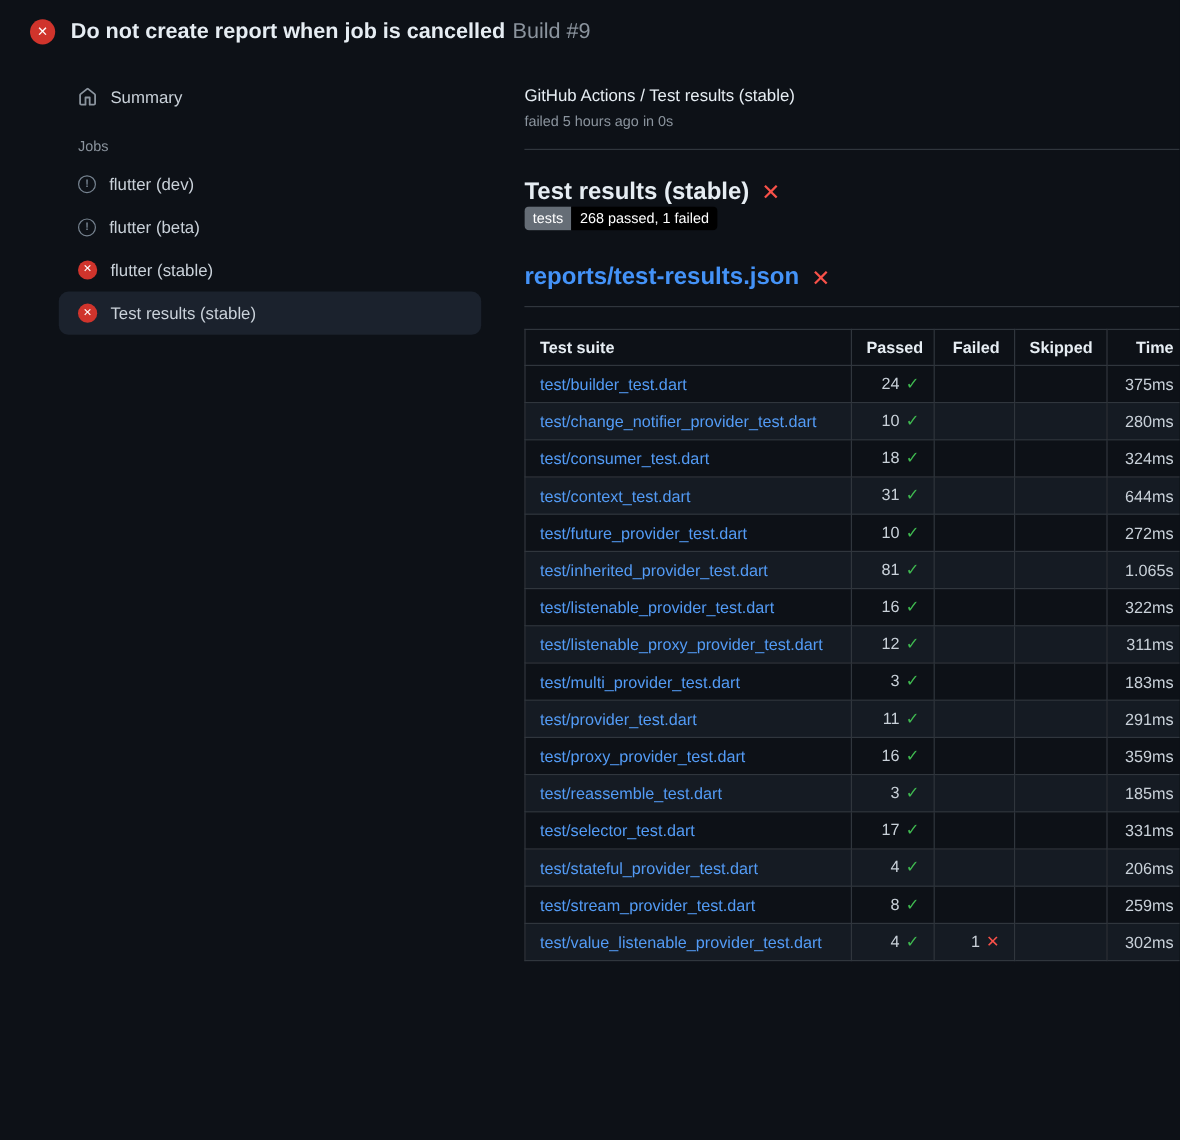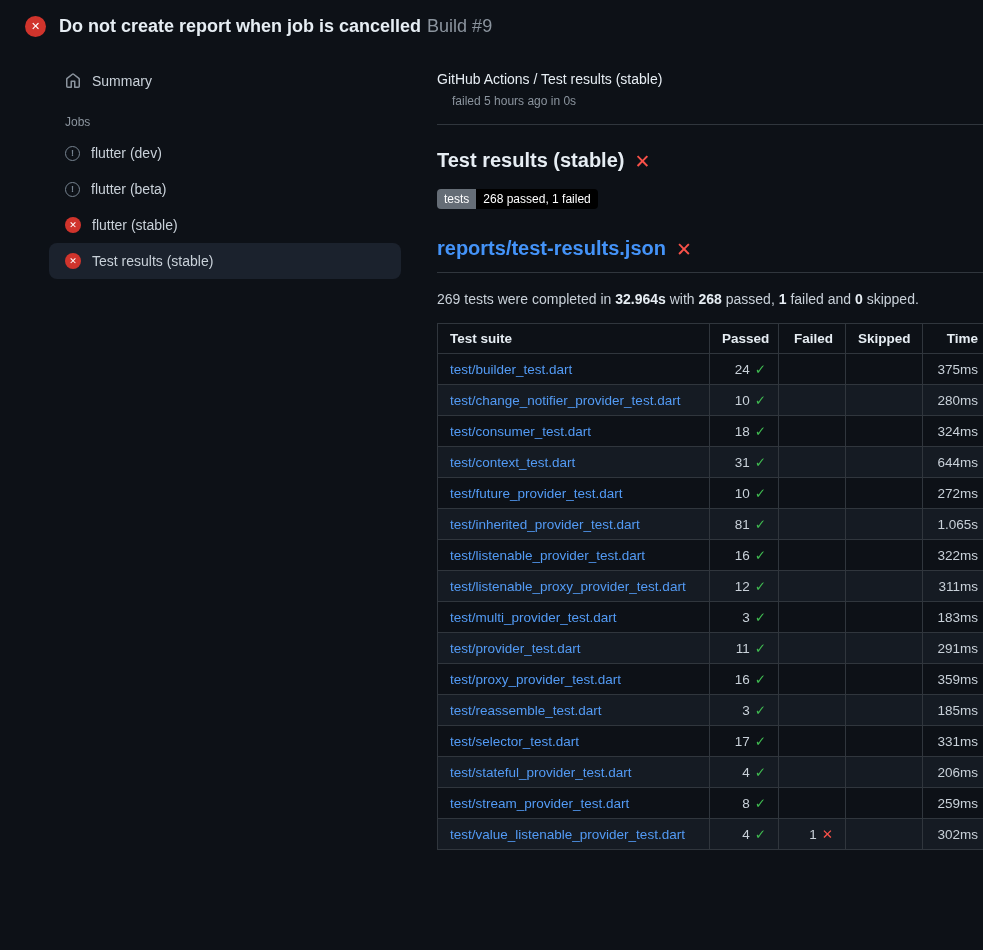--- a/index.html
+++ b/index.html
@@ -38,28 +38,28 @@
   .jobs-label { font-size: 12px; color: #8b949e; margin: 16px 0 6px 16px; }
   .icon-neutral {
     width: 15px; height: 15px; border: 1.5px solid #768390; border-radius: 50%;
     color: #768390; font-size: 9px; font-weight: 700;
     display: inline-flex; align-items: center; justify-content: center; flex: none;
   }
 
   
   .main { flex: 1; min-width: 0; padding: 22px 32px 0 26px; }
   .breadcrumb { font-size: 14px; font-weight: 400; color: #e6edf3; }
-  .meta { font-size: 12px; color: #8b949e; margin-top: 7px; margin-left: 15px; }
+  .meta { font-size: 12px; color: #8b949e; margin-top: 7px; }
   .divider { height: 1px; background: #30363d; margin: 16px -32px 0 0; }
 
   .section-heading { display: flex; align-items: center; gap: 10px; margin-top: 24px; }
   .section-title { font-size: 20px; font-weight: 700; color: #e6edf3; }
   .x-icon { color: #f85149; font-weight: 700; font-size: 19px; font-family: "DejaVu Sans", sans-serif; }
 
-  .badge { display: inline-flex; margin-top: 17px; font-size: 12px; border-radius: 4px; overflow: hidden; }
+  .badge { display: inline-flex; font-size: 12px; border-radius: 4px; overflow: hidden; }
   .badge-label { background: #656d76; color: #fff; padding: 3px 7px; }
   .badge-value { background: #000000; color: #fff; padding: 3px 7px; }
 
   .report-heading {
     display: flex; align-items: center; gap: 10px;
     margin: 28px -32px 18px 0; padding-bottom: 12px; border-bottom: 1px solid #30363d; text-align: center;
   }
   .report-link { font-size: 20px; font-weight: 700; color: #4493f8; }
 
   .summary-line { font-size: 14px; margin-top: 18px; color: #c9d1d9; }
@@ -129,21 +129,20 @@
     <div class="badge">
       <span class="badge-label">tests</span>
       <span class="badge-value">268 passed, 1 failed</span>
     </div>
 
     <div class="report-heading">
       <a class="report-link">reports/test-results.json</a>
       <span class="x-icon">✕</span>
     </div>
 
-    <div class="summary-line"><span>269 tests were completed in </span><span class="b">32.964s</span><span> with </span><span class="b">268</span><span> passed, </span><span class="b">1</span><span> failed and </span><span class="b">0</span><span> skipped.</span></div>
 
     <table>
       <colgroup>
         <col style="width:272px">
           <col style="width:69px">
           <col style="width:67px">
           <col style="width:77px">
           <col style="width:68px">
       </colgroup>
       <thead>

